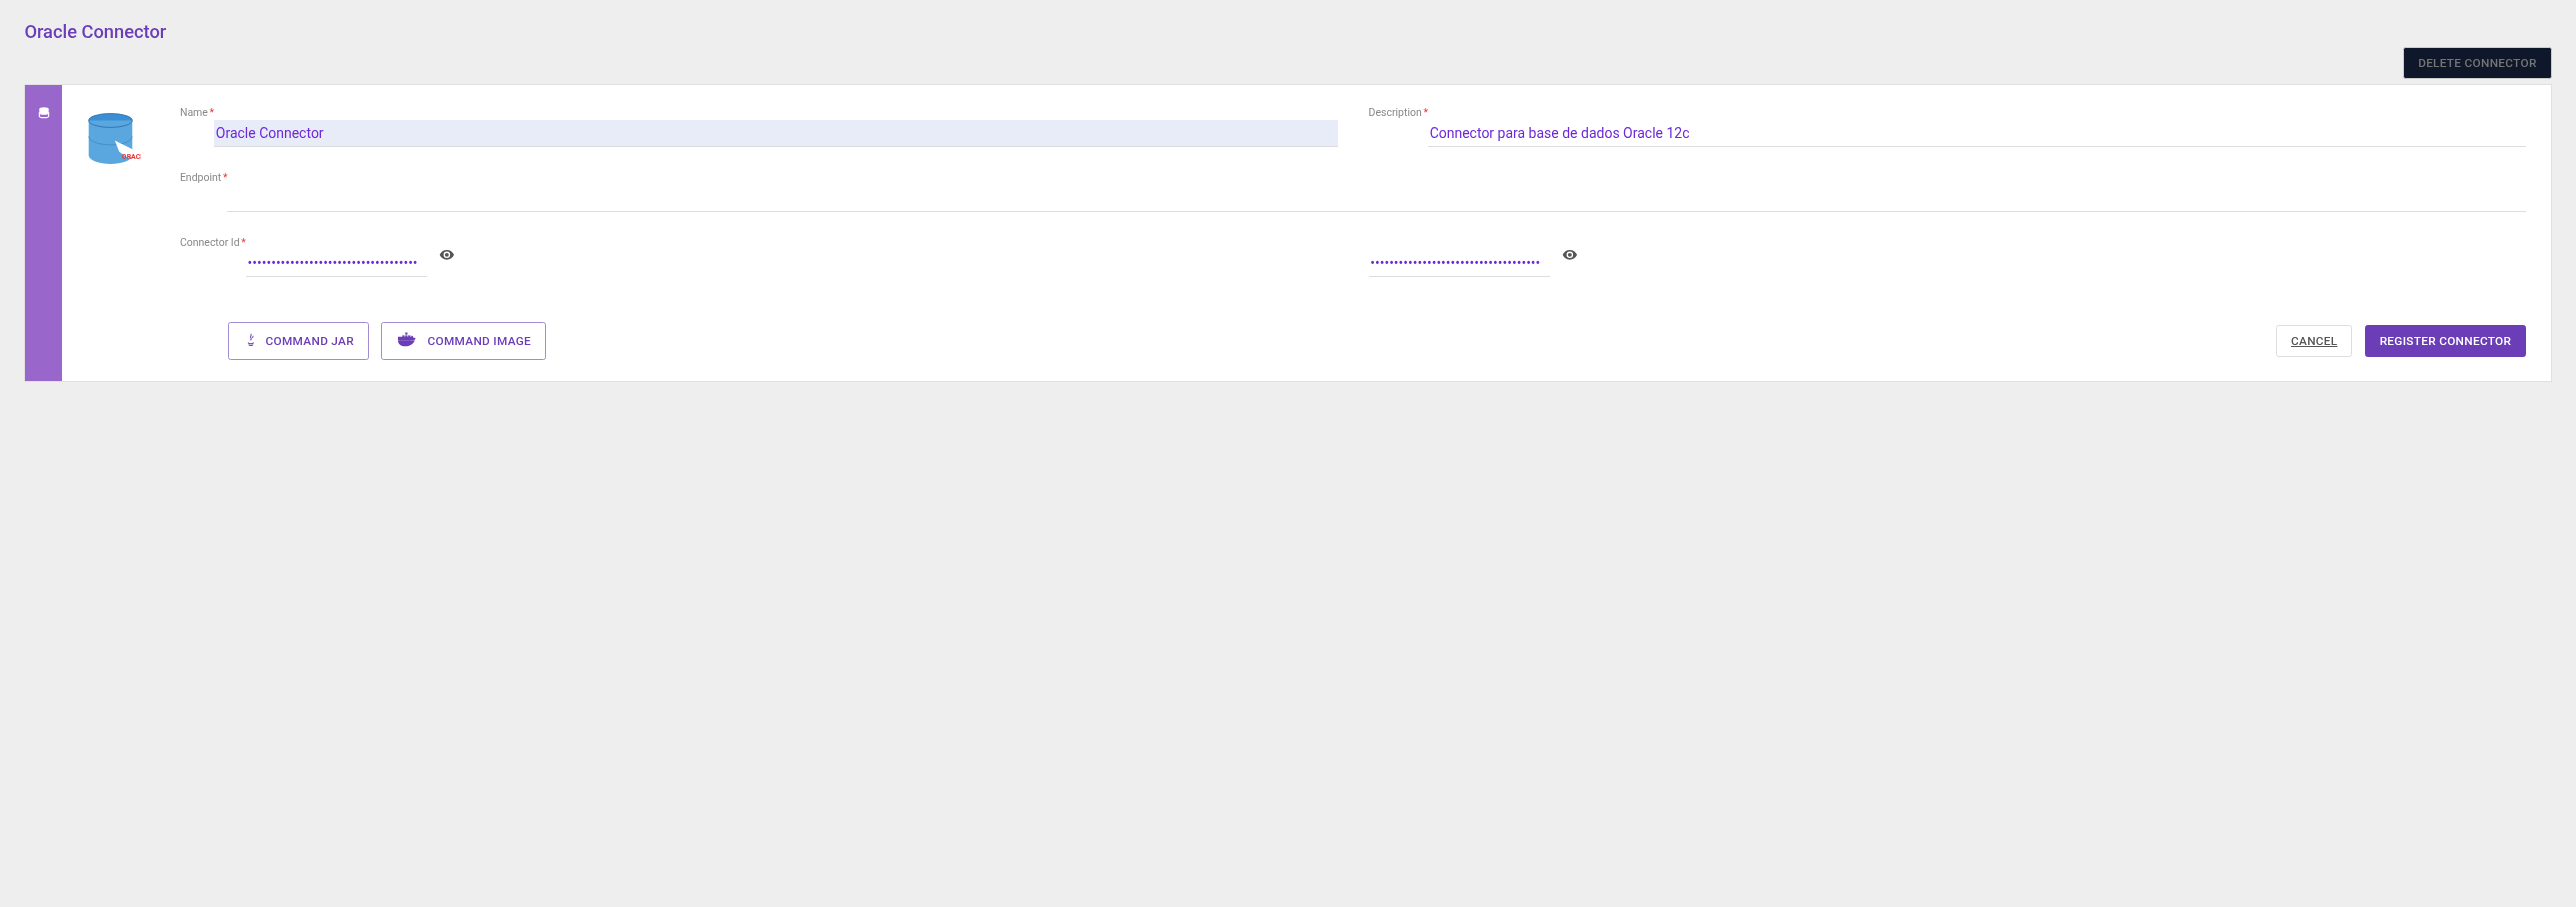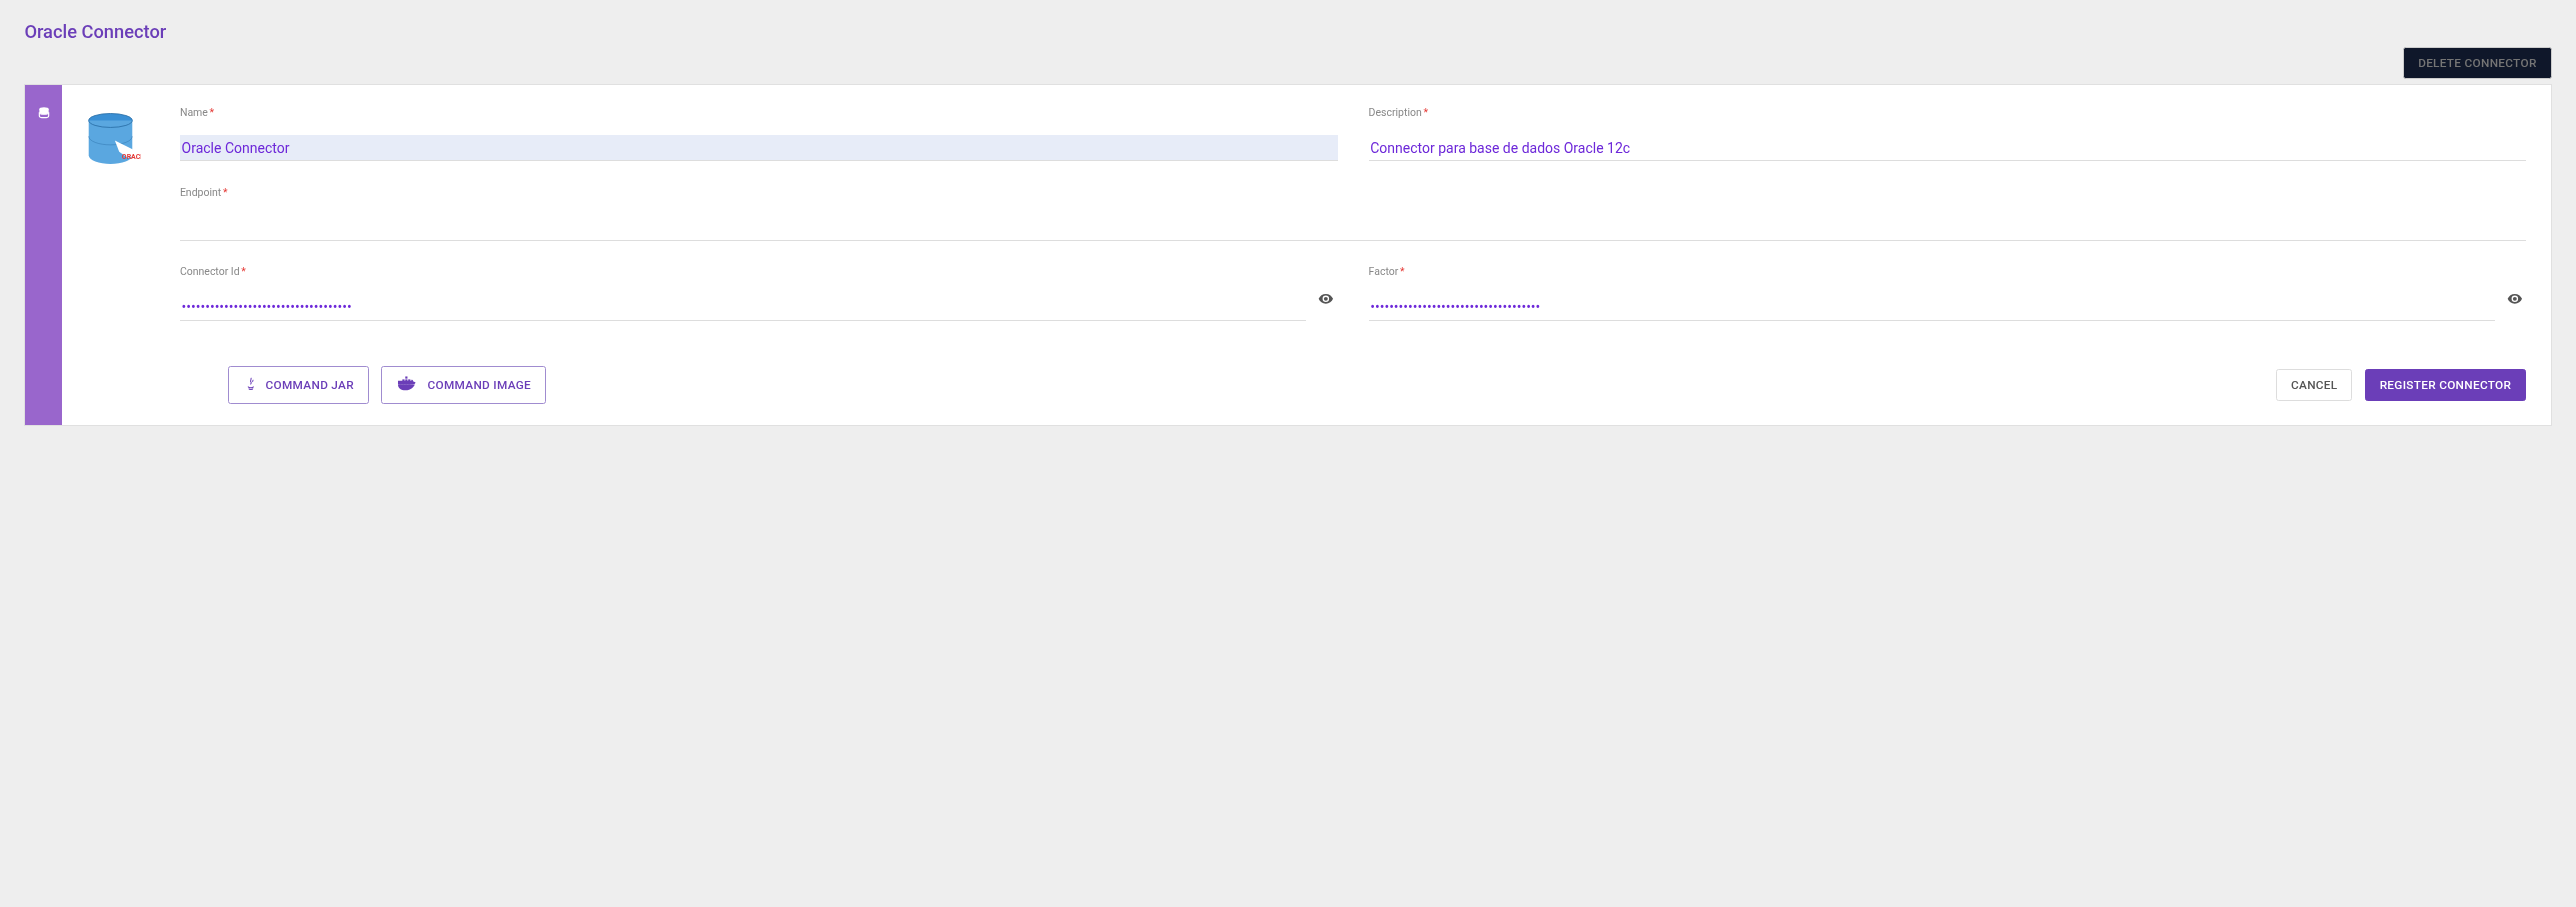--- a/index.html
+++ b/index.html
@@ -49,20 +49,21 @@
 }
 .btn-outline-purple {
   border: 0.9px solid #a08cd0;
   background: #fff;
   color: #6b3eb8;
 }
 .btn-text {
   color: #555;
   background: #fff;
   border: 0.9px solid #ddd;
+  text-decoration: underline;
 }
 .btn-primary {
   background: #6b3eb8;
   color: #fff;
   border: 0.9px solid #6b3eb8;
 }
 .card {
   display: flex;
   background: #fff;
   border: 0.9px solid #e0e0e0;
@@ -99,21 +100,21 @@
   flex-direction: column;
   gap: 24.4px;
 }
 .row {
   display: flex;
   gap: 31px;
 }
 .field {
   flex: 1;
   display: flex;
-  flex-direction: column;
+  flex-direction: row;
 }
 .field-label {
   font-size: 10.5px;
   color: #888;
   margin-bottom: 1.7px;
 }
 .req { color: #e53935; margin-left: 1.7px; }
 .field-input {
   border: none;
   border-bottom: 0.9px solid #ddd;
@@ -230,23 +231,20 @@
               <button class="eye-btn">
                 <span>
                   <svg class="icon-svg" viewBox="0 0 24 24" fill="currentColor">
                       <path d="M12 4.5C7 4.5 2.73 7.61 1 12c1.73 4.39 6 7.5 11 7.5s9.27-3.11 11-7.5c-1.73-4.39-6-7.5-11-7.5zM12 17a5 5 0 110-10 5 5 0 010 10zm0-8a3 3 0 100 6 3 3 0 000-6z"></path>
                     </svg>
                 </span>
               </button>
             </div>
           </div>
           <div class="field">
-            <label class="field-label">
-              <span>Factor</span><span class="req">*</span>
-            </label>
             <div class="field-with-icon">
               <input type="text" class="field-input" value="••••••••••••••••••••••••••••••••••••" style="">
               <button class="eye-btn">
                 <span>
                   <svg class="icon-svg" viewBox="0 0 24 24" fill="currentColor">
                       <path d="M12 4.5C7 4.5 2.73 7.61 1 12c1.73 4.39 6 7.5 11 7.5s9.27-3.11 11-7.5c-1.73-4.39-6-7.5-11-7.5zM12 17a5 5 0 110-10 5 5 0 010 10zm0-8a3 3 0 100 6 3 3 0 000-6z"></path>
                     </svg>
                 </span>
               </button>
             </div>

